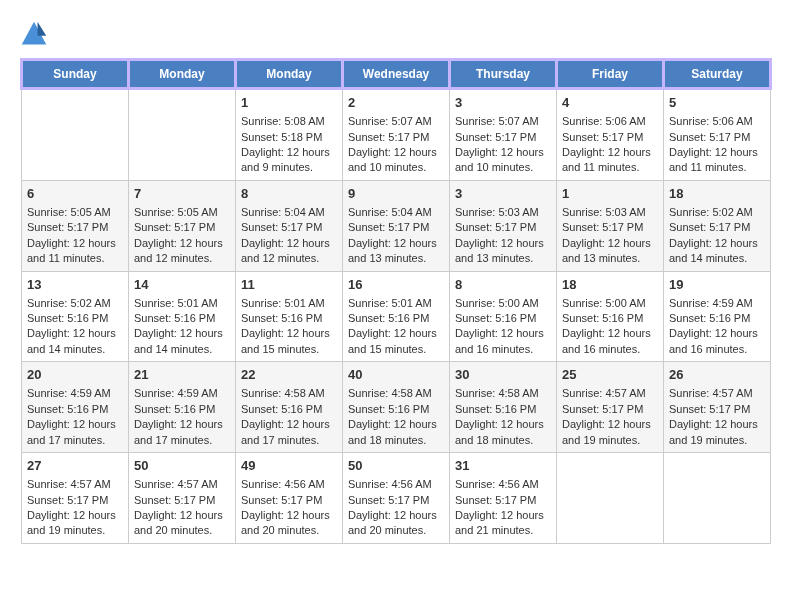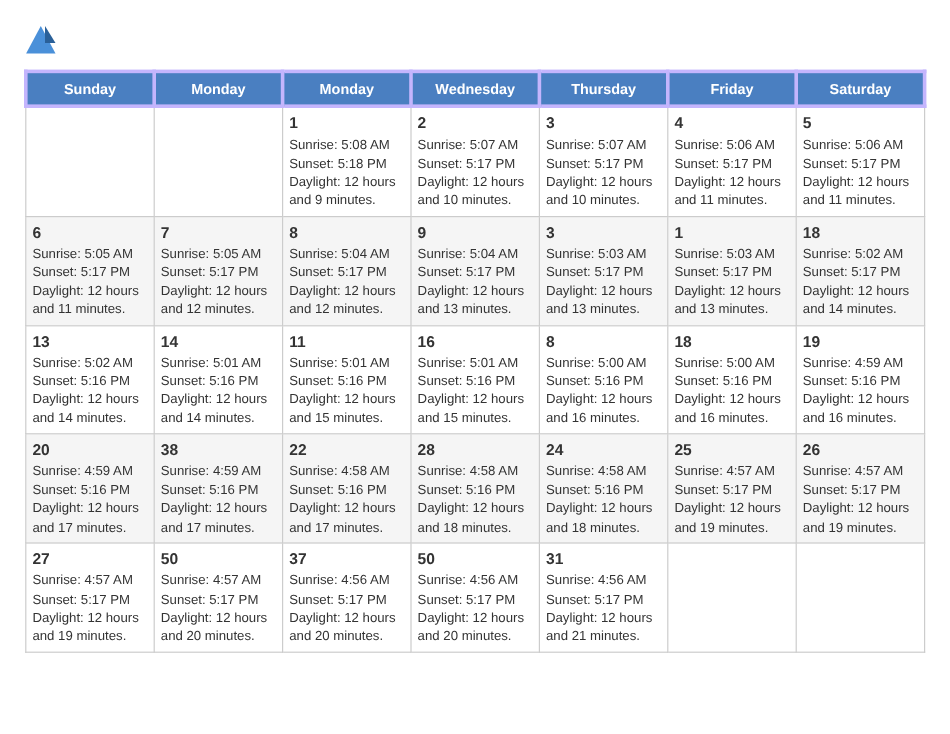--- a/index.html
+++ b/index.html
@@ -209,33 +209,33 @@
           <span class="day-number">19</span>
           <div class="day-info">Sunrise: 4:59 AM<br>Sunset: 5:16 PM<br>Daylight: 12 hours and 16 minutes.</div>
         </td>
       </tr>
       <tr>
         <td>
           <span class="day-number">20</span>
           <div class="day-info">Sunrise: 4:59 AM<br>Sunset: 5:16 PM<br>Daylight: 12 hours and 17 minutes.</div>
         </td>
         <td>
-          <span class="day-number">38</span>
+          <span class="day-number">21</span>
           <div class="day-info">Sunrise: 4:59 AM<br>Sunset: 5:16 PM<br>Daylight: 12 hours and 17 minutes.</div>
         </td>
         <td>
           <span class="day-number">22</span>
           <div class="day-info">Sunrise: 4:58 AM<br>Sunset: 5:16 PM<br>Daylight: 12 hours and 17 minutes.</div>
         </td>
         <td>
-          <span class="day-number">28</span>
+          <span class="day-number">40</span>
           <div class="day-info">Sunrise: 4:58 AM<br>Sunset: 5:16 PM<br>Daylight: 12 hours and 18 minutes.</div>
         </td>
         <td>
-          <span class="day-number">24</span>
+          <span class="day-number">30</span>
           <div class="day-info">Sunrise: 4:58 AM<br>Sunset: 5:16 PM<br>Daylight: 12 hours and 18 minutes.</div>
         </td>
         <td>
           <span class="day-number">25</span>
           <div class="day-info">Sunrise: 4:57 AM<br>Sunset: 5:17 PM<br>Daylight: 12 hours and 19 minutes.</div>
         </td>
         <td>
           <span class="day-number">26</span>
           <div class="day-info">Sunrise: 4:57 AM<br>Sunset: 5:17 PM<br>Daylight: 12 hours and 19 minutes.</div>
         </td>
@@ -243,21 +243,21 @@
       <tr>
         <td>
           <span class="day-number">27</span>
           <div class="day-info">Sunrise: 4:57 AM<br>Sunset: 5:17 PM<br>Daylight: 12 hours and 19 minutes.</div>
         </td>
         <td>
           <span class="day-number">50</span>
           <div class="day-info">Sunrise: 4:57 AM<br>Sunset: 5:17 PM<br>Daylight: 12 hours and 20 minutes.</div>
         </td>
         <td>
-          <span class="day-number">37</span>
+          <span class="day-number">49</span>
           <div class="day-info">Sunrise: 4:56 AM<br>Sunset: 5:17 PM<br>Daylight: 12 hours and 20 minutes.</div>
         </td>
         <td>
           <span class="day-number">50</span>
           <div class="day-info">Sunrise: 4:56 AM<br>Sunset: 5:17 PM<br>Daylight: 12 hours and 20 minutes.</div>
         </td>
         <td>
           <span class="day-number">31</span>
           <div class="day-info">Sunrise: 4:56 AM<br>Sunset: 5:17 PM<br>Daylight: 12 hours and 21 minutes.</div>
         </td>

